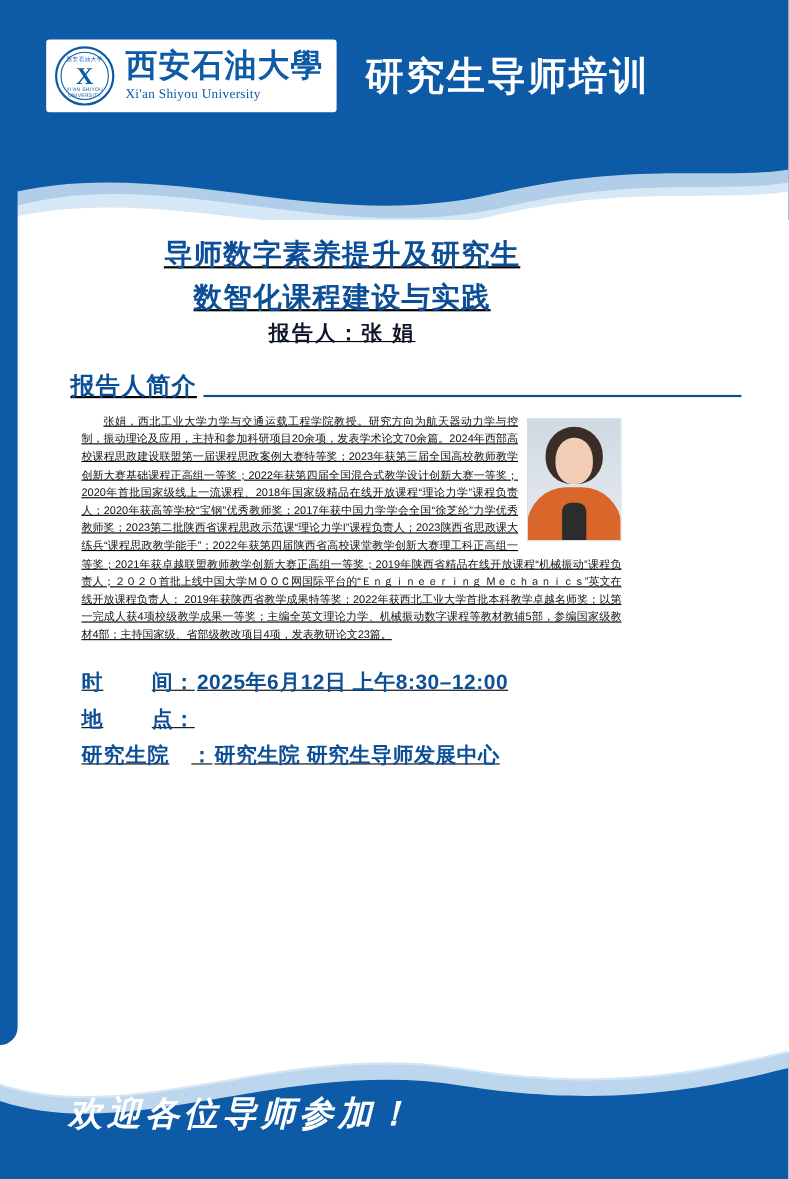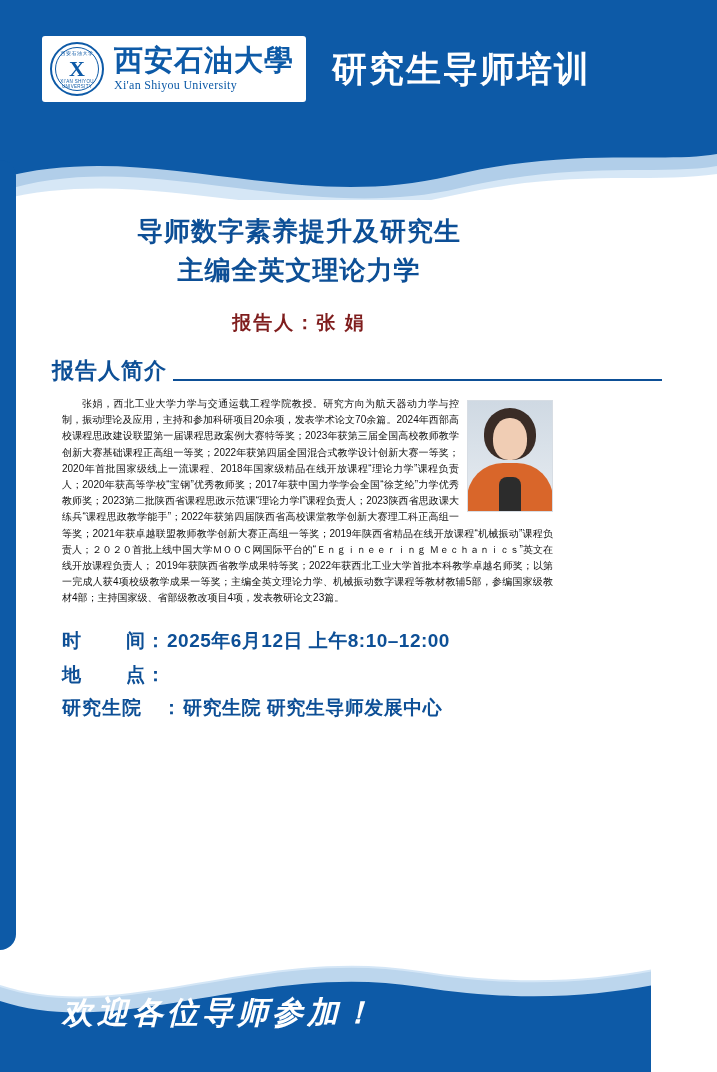--- a/index.html
+++ b/index.html
@@ -133,37 +133,38 @@
     left: 0;
     width: 717px;
     height: 110px;
     pointer-events: none;
   }
 
   
   .content {
     position: absolute;
     top: 212px;
-    left: 0;
+    left: 12px;
     width: 598px;
+    text-decoration: underline;
   }
   .main-title {
     text-align: center;
     color: #0d4f96;
     font-size: 26px;
     font-weight: bold;
     line-height: 1.5;
     letter-spacing: 1px;
   }
   .speaker-line {
     text-align: center;
-    color: #7f1d1d;
+    color: #0f172a;
     font-size: 19px;
     font-weight: bold;
-    margin-top: 20px;
+    margin-top: 0;
     letter-spacing: 2px;
   }
   .section-head {
     margin: 20px 0 0 52px;
     display: flex;
     align-items: flex-end;
     width: 610px;
     text-align: center;
   }
   .section-head-text {
@@ -265,21 +266,21 @@
   }
   .info-value {
     letter-spacing: 0.5px;
   }
 
   
   .footer {
     position: absolute;
     left: 0;
     bottom: 0;
-    width: 651px;
+    width: 717px;
     height: 155px;
     overflow: hidden;
   }
   .footer-band {
     position: absolute;
     left: 0;
     bottom: 0;
     width: 717px;
     height: 115px;
     background: #0d5aa7;
@@ -341,21 +342,21 @@
       <path d="M0,48 C150,8 290,84 450,46 C575,16 660,34 717,24 L717,44 C650,54 570,38 450,66 C290,104 150,32 0,70 Z" fill="#cfe3f5" opacity="0.85"></path>
     </svg>
   </div>
 
   <div class="left-strip"></div>
 
   <div class="content">
 
     <div class="main-title">
       <div>导师数字素养提升及研究生</div>
-      <div>主编全英文理论力学</div>
+      <div>数智化课程建设与实践</div>
     </div>
 
     <div class="speaker-line">报告人：张 娟</div>
 
     <div class="section-head">
       <div class="section-head-text">报告人简介</div>
       <div class="section-head-rule"></div>
     </div>
 
     <div class="bio-wrap">
@@ -368,21 +369,21 @@
       <div class="bio-text">张娟，西北工业大学力学与交通运载工程学院教授。研究方向为航天器动力学与控制，振动理论及应用，主持和参加科研项目20余项，发表学术论文70余篇。2024年西部高校课程思政建设联盟第一届课程思政案例大赛特等奖；2023年获第三届全国高校教师教学创新大赛基础课程正高组一等奖；2022年获第四届全国混合式教学设计创新大赛一等奖；2020年首批国家级线上一流课程、2018年国家级精品在线开放课程“理论力学”课程负责人；2020年获高等学校“宝钢”优秀教师奖；2017年获中国力学学会全国“徐芝纶”力学优秀教师奖；2023第二批陕西省课程思政示范课“理论力学I”课程负责人；2023陕西省思政课大练兵“课程思政教学能手”；2022年获第四届陕西省高校课堂教学创新大赛理工科正高组一等奖；2021年获卓越联盟教师教学创新大赛正高组一等奖；2019年陕西省精品在线开放课程“机械振动”课程负责人；２０２０首批上线中国大学ＭＯＯＣ网国际平台的“Ｅｎｇｉｎｅｅｒｉｎｇ Ｍｅｃｈａｎｉｃｓ”英文在线开放课程负责人； 2019年获陕西省教学成果特等奖；2022年获西北工业大学首批本科教学卓越名师奖；以第一完成人获4项校级教学成果一等奖；主编全英文理论力学、机械振动数字课程等教材教辅5部，参编国家级教材4部；主持国家级、省部级教改项目4项，发表教研论文23篇。</div>
     </div>
 
     <div class="info-block">
       <div class="info-row">
         <span class="info-label spread">
           <span>时</span>
           <span>间</span>
         </span>
         <span class="info-colon">：</span>
-        <span class="info-value">2025年6月12日 上午8:10–12:00</span>
+        <span class="info-value">2025年6月12日 上午8:30–12:00</span>
       </div>
       <div class="info-row">
         <span class="info-label spread">
           <span>地</span>
           <span>点</span>
         </span>
         <span class="info-colon">：</span>
       </div>
       <div class="info-row">
         <span class="info-label">研究生院</span>

